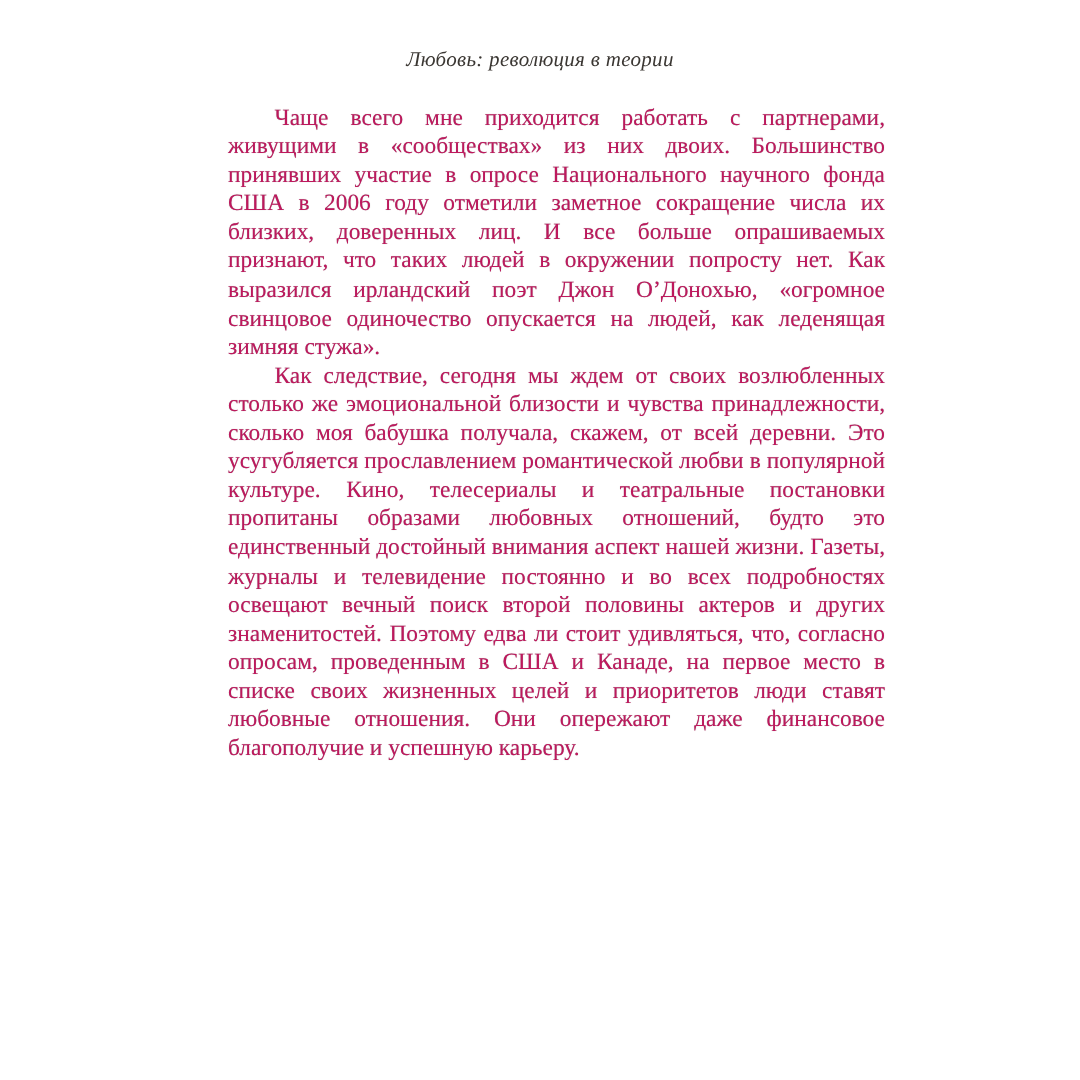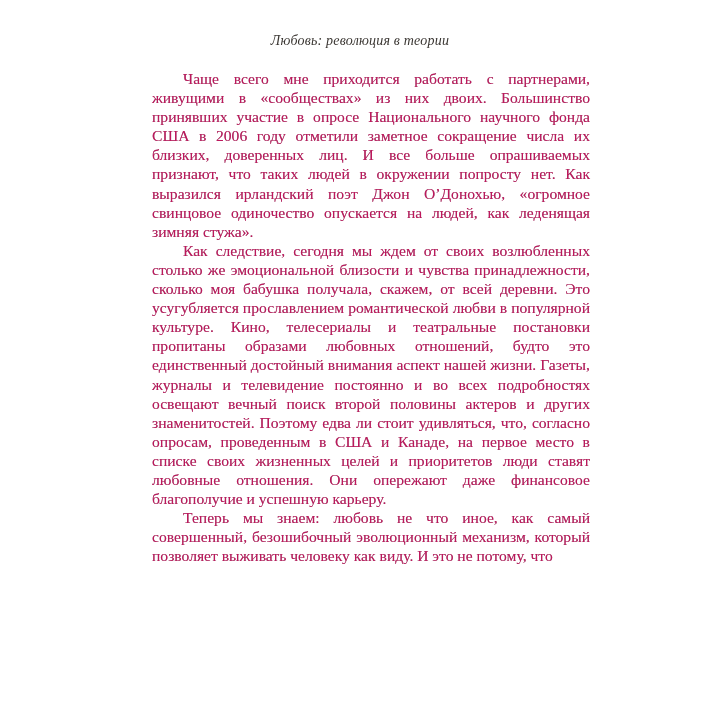--- a/index.html
+++ b/index.html
@@ -55,17 +55,16 @@
 </head>
 <body>
 
 <div class="page">
 
   <div class="running-head">Любовь: революция в теории</div>
 
   <div class="text-block">
     <p>Чаще всего мне приходится работать с партнерами, живущими в «сообществах» из них двоих. Большинство принявших участие в опросе Национального научного фонда США в 2006 году отметили заметное сокращение числа их близких, доверенных лиц. И все больше опрашиваемых признают, что таких людей в окружении попросту нет. Как выразился ирландский поэт Джон О’Донохью, «огромное свинцовое одиночество опускается на людей, как леденящая зимняя стужа».</p>
     <p>Как следствие, сегодня мы ждем от своих возлюбленных столько же эмоциональной близости и чувства принадлежности, сколько моя бабушка получала, скажем, от всей деревни. Это усугубляется прославлением романтической любви в популярной культуре. Кино, телесериалы и театральные постановки пропитаны образами любовных отношений, будто это единственный достойный внимания аспект нашей жизни. Газеты, журналы и телевидение постоянно и во всех подробностях освещают вечный поиск второй половины актеров и других знаменитостей. Поэтому едва ли стоит удивляться, что, согласно опросам, проведенным в США и Канаде, на первое место в списке своих жизненных целей и приоритетов люди ставят любовные отношения. Они опережают даже финансовое благополучие и успешную карьеру.</p>
-    <p>Теперь мы знаем: любовь не что иное, как самый совершенный, безошибочный эволюционный механизм, который позволяет выживать человеку как виду. И это не потому, что</p>
   </div>
 
 
 </div>
 
 </body></html>

